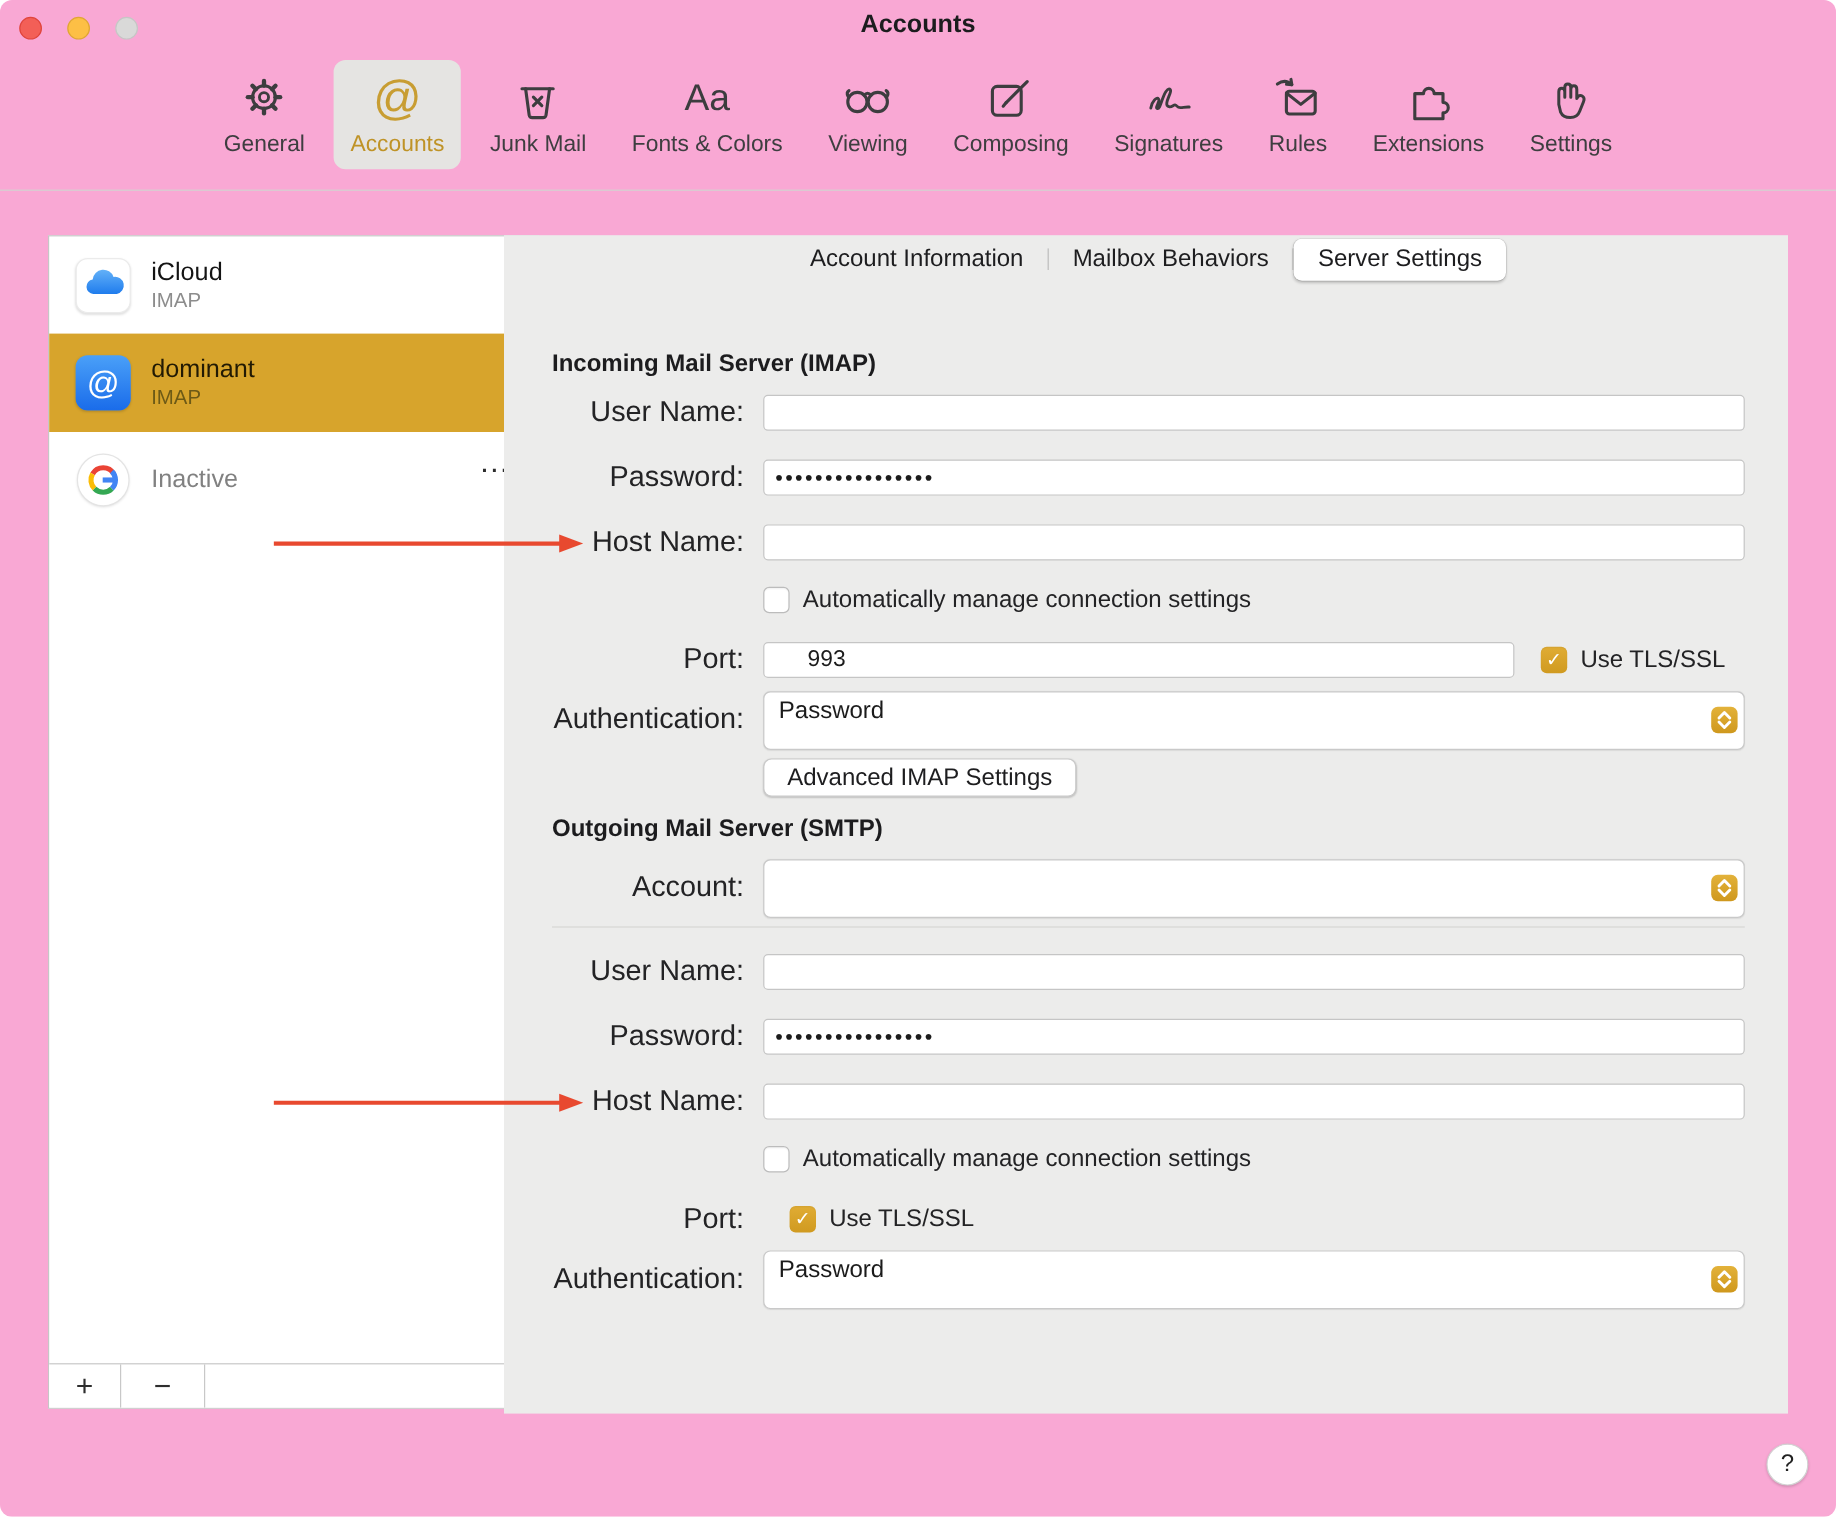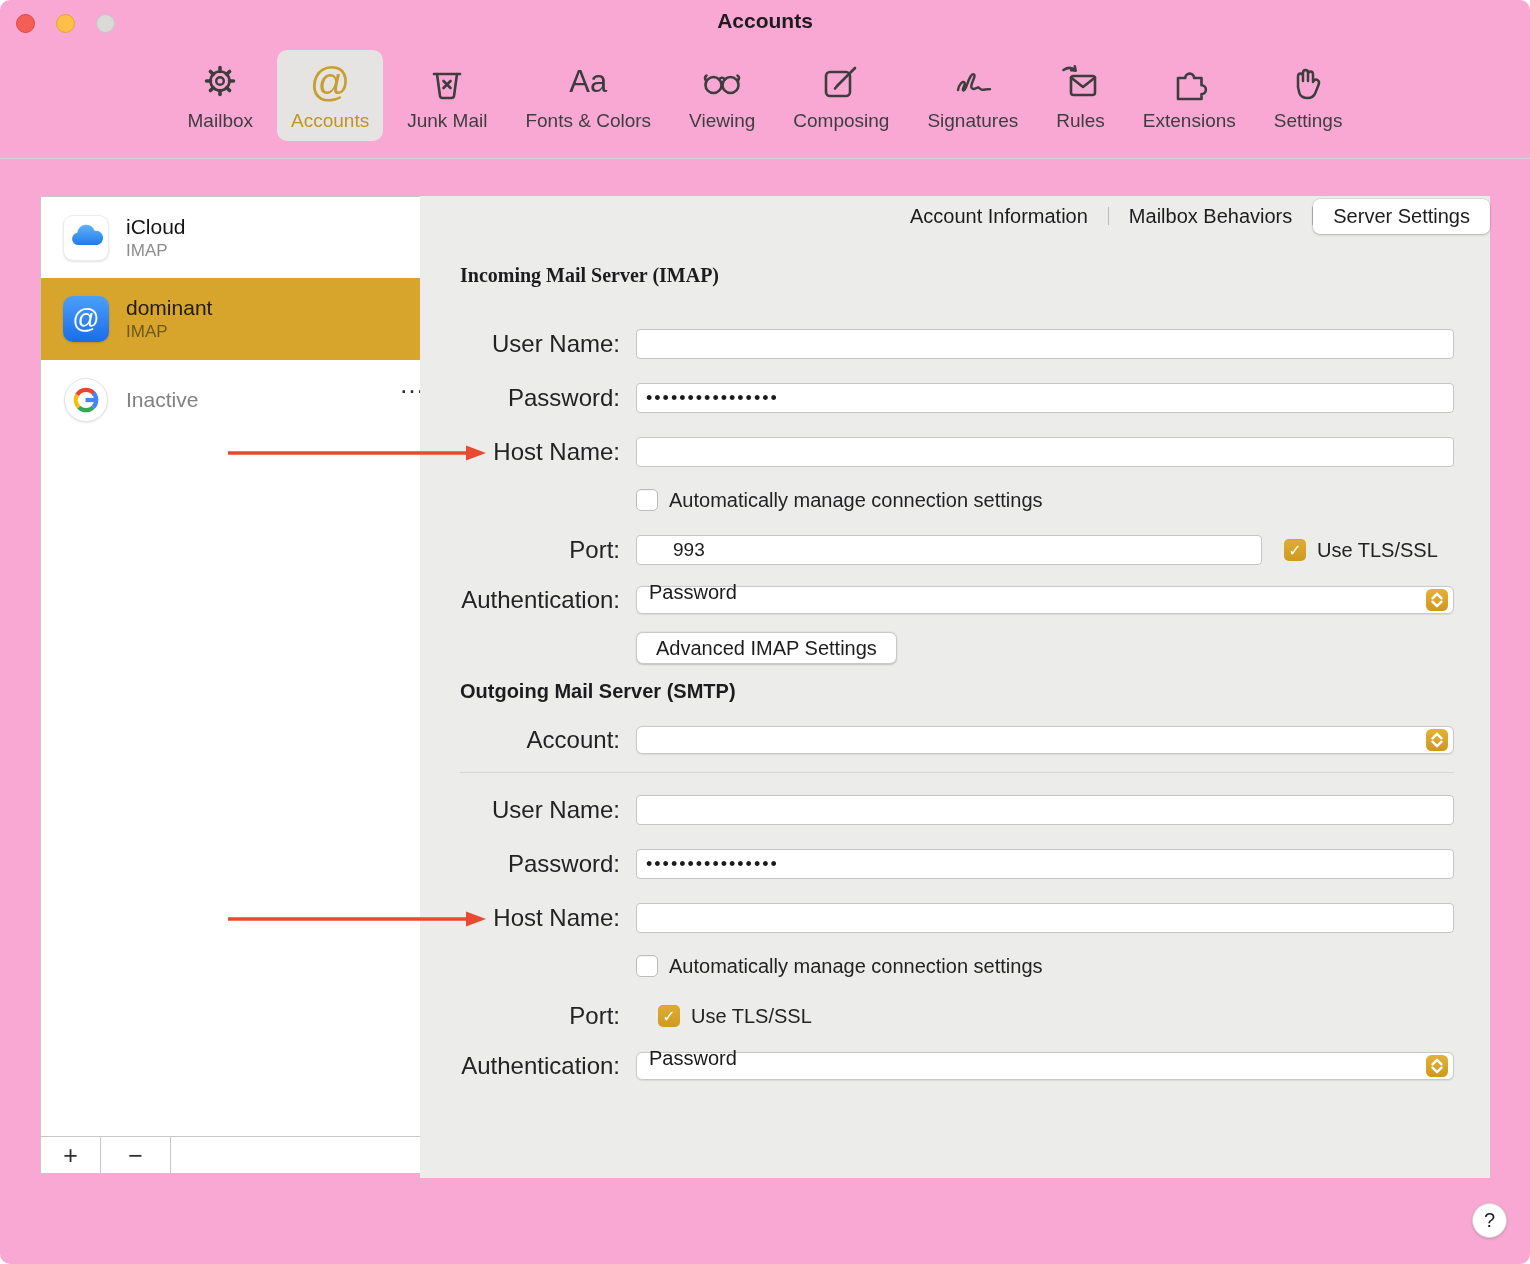--- a/index.html
+++ b/index.html
@@ -45,40 +45,40 @@
   .acct-row.r1 .acct-name { color:#221a04; }
   .acct-row.r1 .acct-sub { color:#6d5a16; }
   .acct-row.r2 .acct-name { color:#818181; }
   .acct-ellipsis { position:absolute; right:22px; top:174px; font-size:26px; color:#2c2c2c; line-height:1; letter-spacing:1px; }
   .sb-bottom { position:absolute; left:0; right:0; bottom:0; height:37px; border-top:1px solid #c8c8c8; display:flex; background:#fff; }
   .sb-btn { width:60px; border-right:1px solid #c8c8c8; display:flex; align-items:center; justify-content:center; font-size:25px; color:#2e2e2e; font-weight:300; }
   .sb-btn.minus { width:70px; }
 
   
   .panel { position:absolute; left:420px; top:196px; width:1070px; height:982px; background:#ececeb; }
-  .tabs { position:absolute; top:3px; left:0; right:0; height:34px; display:flex; justify-content:flex-end; align-items:center; }
+  .tabs { position:absolute; top:3px; left:0; right:0; height:34px; display:flex; justify-content:center; align-items:center; }
   .tab { font-size:20px; color:#1d1d1f; padding:6px 20px; white-space:nowrap; }
   .tab.selected { background:#ffffff; border-radius:7px; box-shadow:0 0 0 0.5px rgba(0,0,0,.12), 0 1px 2.5px rgba(0,0,0,.2); }
   .tab-sep { width:1px; height:18px; background:#bcbcbc; }
 
   .section-title { position:absolute; left:40px; font-size:20px; font-weight:bold; color:#1c1c1e; }
   .frow { position:absolute; left:40px; right:36px; height:32px; display:flex; align-items:center; }
   .flabel { width:160px; margin-right:16px; text-align:right; font-size:24px; color:#232325; flex:0 0 160px; white-space:nowrap; }
   .tfield { flex:1; height:30px; background:#fff; border:1px solid #c5c5c5; border-radius:4px; font-size:19px; font-family:inherit; color:#1b1b1b; padding:0 9px; }
   .tfield.pwd { letter-spacing:2px; font-size:18px; }
   .tfield.portfield { flex:0 0 626px;padding-left:36px; }
 
   .checkrow { position:absolute; left:216px; height:26px; display:flex; align-items:center; gap:11px; }
   .cbox { width:22px; height:22px; border-radius:5px; background:#fff; border:1px solid #bcbcbc; box-shadow:inset 0 1px 1px rgba(0,0,0,.05); }
   .cbox.checked { background:linear-gradient(180deg,#e0ac34,#d09a20); border:none; display:flex; align-items:center; justify-content:center; }
   .cbox.checked::after { content:"✓"; color:#fff; font-size:16px; font-weight:bold; }
   .checklabel { font-size:20px; color:#232325; }
   .tlsgroup { display:flex; align-items:center; gap:11px; margin-left:22px; }
 
-  .popup { position:relative; flex:1; height:28px; background:#fff; border:1px solid #c9c9c9; border-radius:6px; display:flex; align-items:center; padding:0 40px 16px 12px; box-shadow:0 0.5px 1px rgba(0,0,0,.08); }
+  .popup { position:relative; flex:1; height:49px; background:#fff; border:1px solid #c9c9c9; border-radius:6px; display:flex; align-items:center; padding:0 40px 16px 12px; box-shadow:0 0.5px 1px rgba(0,0,0,.08); }
   .popup .ptext { font-size:20px; color:#1b1b1b; }
   .stepper { position:absolute; right:5px; top:50%; transform:translateY(-50%); width:22px; height:22px; border-radius:5.5px; background:linear-gradient(180deg,#e3b23a,#cf981d); display:flex; align-items:center; justify-content:center; }
 
   .adv-btn { position:absolute; left:216px; height:32px; padding:0 19px; background:#ffffff; border:1px solid #c9c9c9; border-radius:7px; font-size:20px; color:#1d1d1f; font-family:inherit; box-shadow:0 0.5px 1.5px rgba(0,0,0,.18); display:flex; align-items:center; }
   .hr-div { position:absolute; left:40px; right:36px; height:1px; background:#d6d6d5; }
 
   
   .arrow { position:absolute; width:260px; height:24px; }
 
   
@@ -110,21 +110,21 @@
               <line x1="16.3" y1="26.7" x2="13.4" y2="29.6"></line>
             <line x1="13.5" y1="20" x2="9.5" y2="20"></line>
               <line x1="16.3" y1="13.3" x2="13.4" y2="10.4"></line>
             <line x1="23" y1="10.5" x2="23" y2="6.5"></line>
               <line x1="29.7" y1="13.3" x2="32.6" y2="10.4"></line>
           </g>
           <circle cx="23" cy="20" r="9.5"></circle>
             <circle cx="23" cy="20" r="3.8" stroke-width="2.4"></circle>
         </svg>
       </div>
-      <div class="tb-label">Mailbox</div>
+      <div class="tb-label">General</div>
     </div>
 
     <div class="tb-item selected">
       <div class="tb-icon">
         <span class="at-glyph">@</span>
       </div>
       <div class="tb-label">Accounts</div>
     </div>
 
     <div class="tb-item">
@@ -274,21 +274,21 @@
   <div class="panel">
 
     <div class="tabs">
       <div class="tab">Account Information</div>
       <div class="tab-sep"></div>
       <div class="tab">Mailbox Behaviors</div>
       <div class="tab-sep"></div>
       <div class="tab selected">Server Settings</div>
     </div>
 
-    <div class="section-title" style="top:68px;font-family:Liberation Serif, serif;">Incoming Mail Server (IMAP)</div>
+    <div class="section-title" style="top:96px;">Incoming Mail Server (IMAP)</div>
 
     <div class="frow" style="top:132px;">
       <span class="flabel">User Name:</span>
       <input class="tfield" value="" style="">
     </div>
 
     <div class="frow" style="top:186px;">
       <span class="flabel">Password:</span>
       <input class="tfield pwd" value="••••••••••••••••" style="">
     </div>

